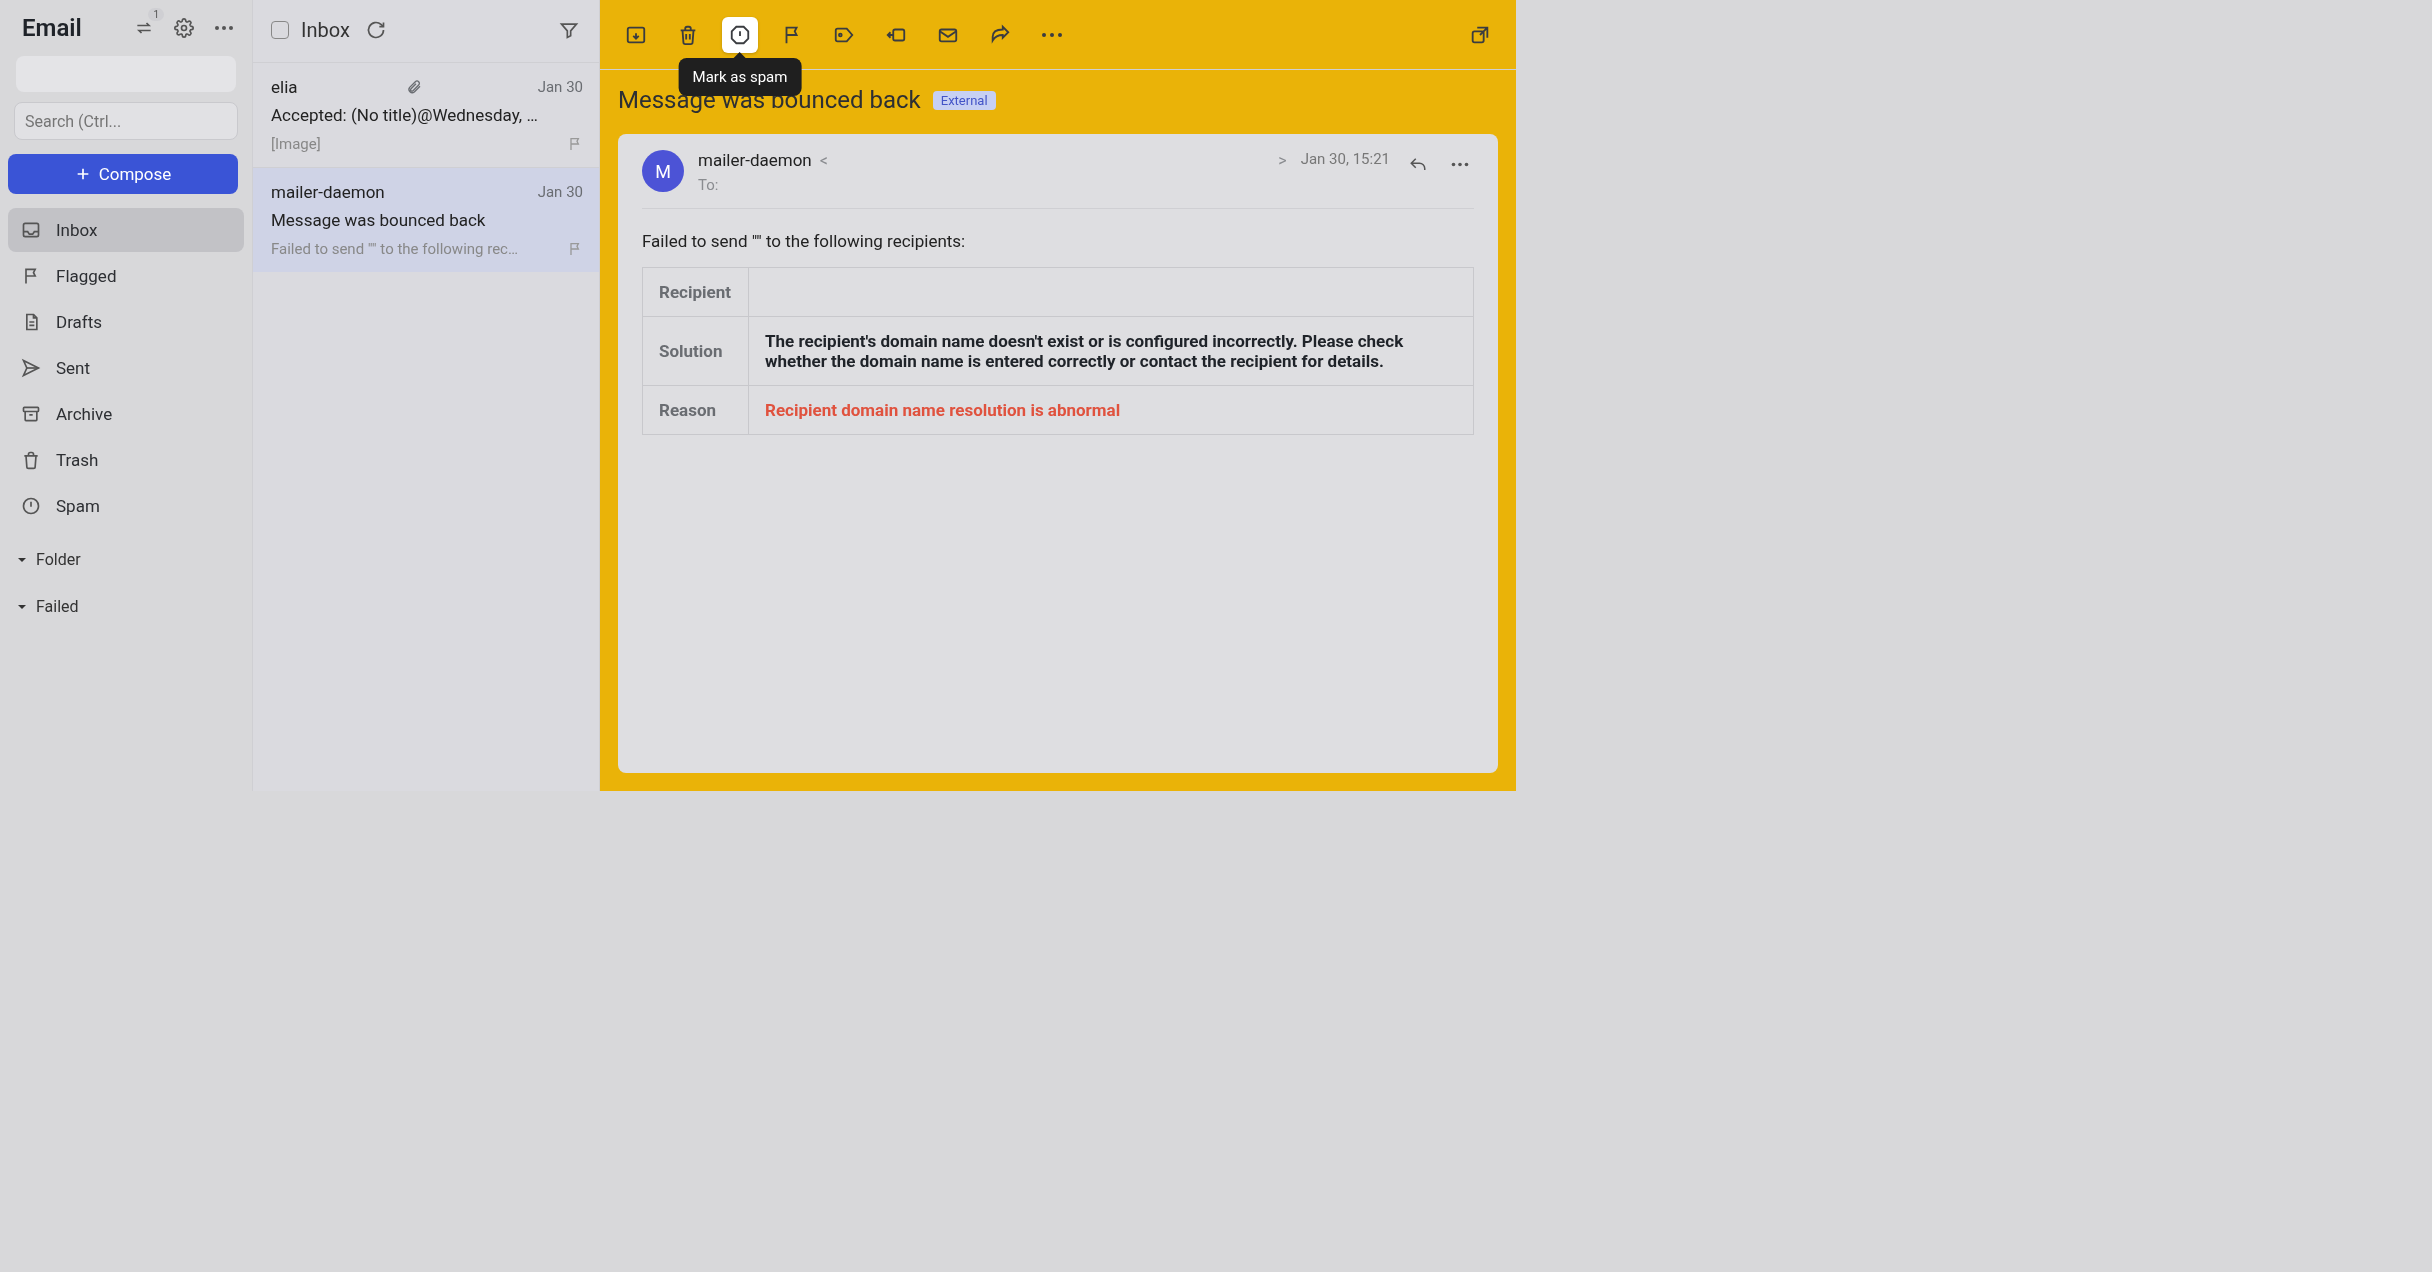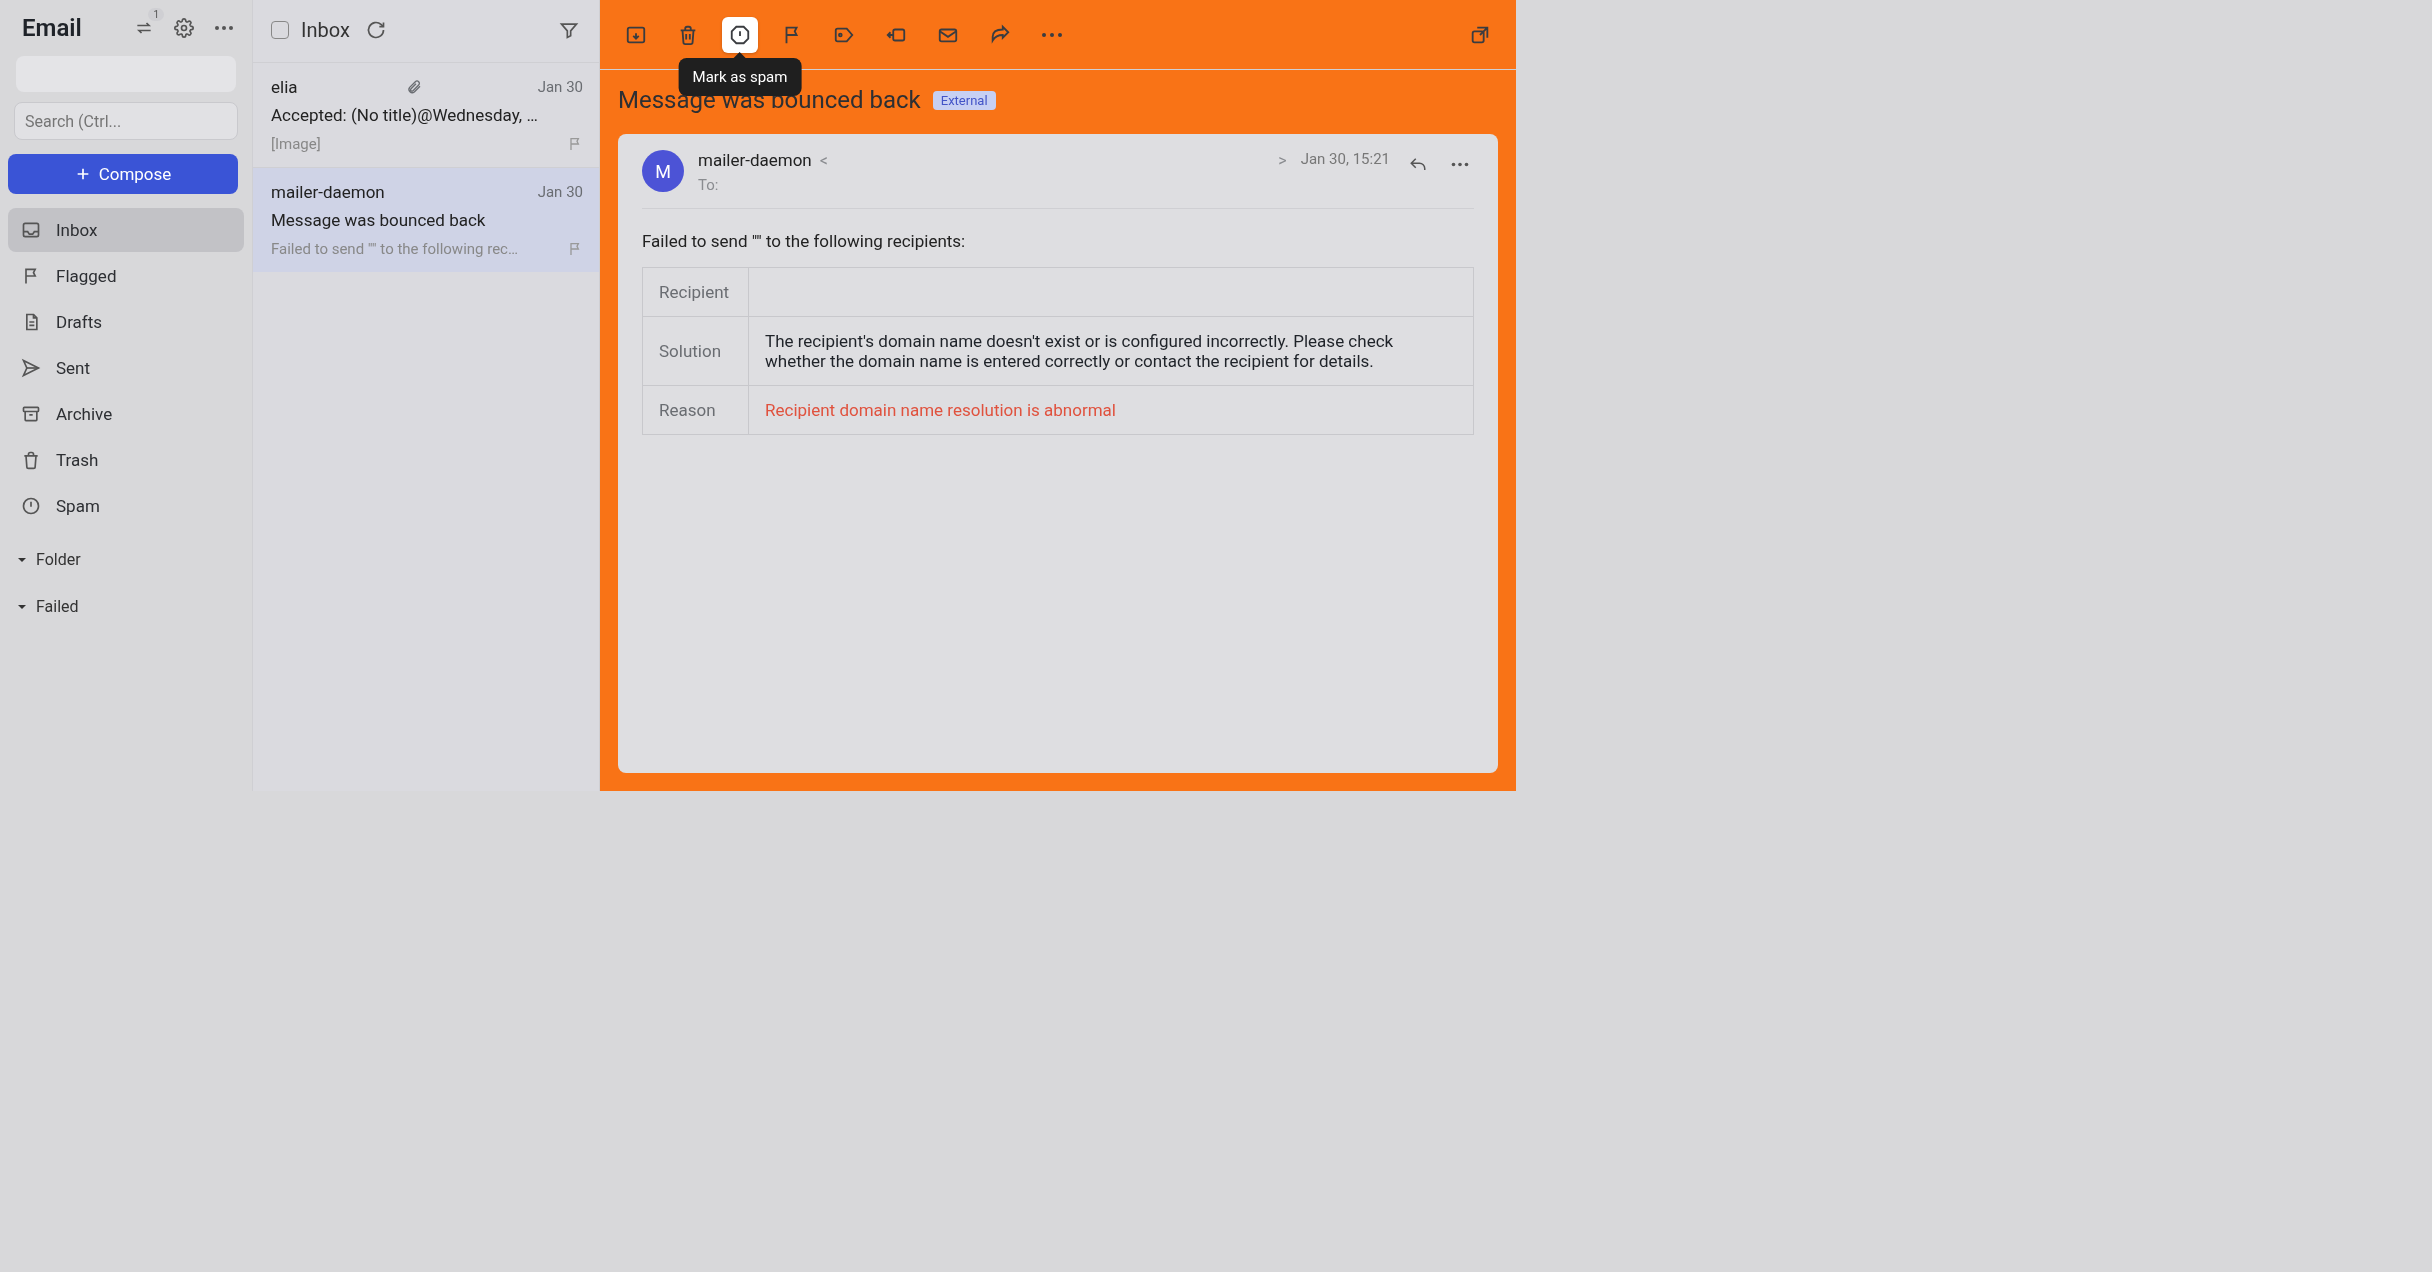--- a/index.html
+++ b/index.html
@@ -39,21 +39,21 @@
   .msg-item { padding:14px 16px 14px 18px; border-top:1px solid #cfcfd3; cursor:pointer; }
   .msg-item.selected { background:#cfd3e6; }
   .msg-row1 { display:flex; align-items:center; font-size:17px; color:#222; }
   .msg-row1 .date { margin-left:auto; font-size:15px; color:#6a6d72; }
   .msg-row1 .attach { margin-left:auto; margin-right:8px; color:#6a6d72; }
   .msg-subj { font-size:17px; color:#222; margin-top:8px; white-space:nowrap; overflow:hidden; text-overflow:ellipsis; }
   .msg-row3 { display:flex; align-items:center; margin-top:10px; color:#888; font-size:15px; }
   .msg-row3 .snippet { flex:1; white-space:nowrap; overflow:hidden; text-overflow:ellipsis; }
 
   
-  .reader { flex:1; display:flex; flex-direction:column; background:#f97316;justify-content:flex-end; }
+  .reader { flex:1; display:flex; flex-direction:column; background:#eab308;justify-content:flex-end; }
   .toolbar { height:70px; display:flex; align-items:center; padding:0 18px; gap:8px; position:relative; border-bottom:1px solid #cfcfd3;}
   .tb-group { display:flex; align-items:center; gap:16px; }
   .tb-btn { width:36px; height:36px; display:flex; align-items:center; justify-content:center; color:#3a3c40; border-radius:6px; cursor:pointer; }
   .tb-btn.active { background:#fff; box-shadow:0 1px 3px rgba(0,0,0,0.2); }
   .tb-spacer { flex:1; }
 
   .tooltip { position:absolute; top:58px; left:0; background:#1f1f1f; color:#fff; font-size:15px; padding:10px 14px; border-radius:8px; white-space:nowrap; }
   .tooltip::before { content:""; position:absolute; top:-6px; left:50%; transform:translateX(-50%); border-left:6px solid transparent; border-right:6px solid transparent; border-bottom:6px solid #1f1f1f; }
   .tooltip-wrap { position:absolute; top:0; }
 
@@ -66,21 +66,21 @@
   .card-header { display:flex; gap:14px; padding-bottom:14px; border-bottom:1px solid #cfcfd3; }
   .avatar { width:42px; height:42px; border-radius:50%; background:#4c53d6; color:#fff; display:flex; align-items:center; justify-content:center; font-size:18px; }
   .hdr-text { display:flex; flex-direction:column; gap:6px; flex:1; }
   .from-row { display:flex; align-items:center; gap:8px; font-size:17px; color:#222; }
   .from-addr { color:#8a8c90; font-size:16px; }
   .to-row { color:#8a8c90; font-size:15px; }
   .hdr-right { display:flex; align-items:flex-start; gap:14px; color:#777; }
   .hdr-date { font-size:15px; }
 
   .body-text { padding:22px 0 16px 0; font-size:17px; color:#222; }
-  table.bounce { width:100%; border-collapse:collapse; }
+  table.bounce { width:100%; border-collapse:collapse;font-weight:bold; }
   table.bounce td { border:1px solid #c8c8cc; padding:14px 16px; font-size:17px; vertical-align:middle; }
   table.bounce td.label { width:106px; color:#6a6d72; background:#dedee1; }
   .reason-text { color:#e0523e; }
 
   .card-actions { margin-top:auto; display:flex; justify-content:center; gap:0; padding:14px 0 18px 0; }
   .act { width:168px; display:flex; flex-direction:column; align-items:center; gap:6px; font-size:15px; color:#222; cursor:pointer; position:relative;}
   .act:not(:last-child)::after { content:""; position:absolute; right:0; top:6px; height:28px; width:1px; background:#c9c9cd; }
 
   svg { display:block; }
 </style>

